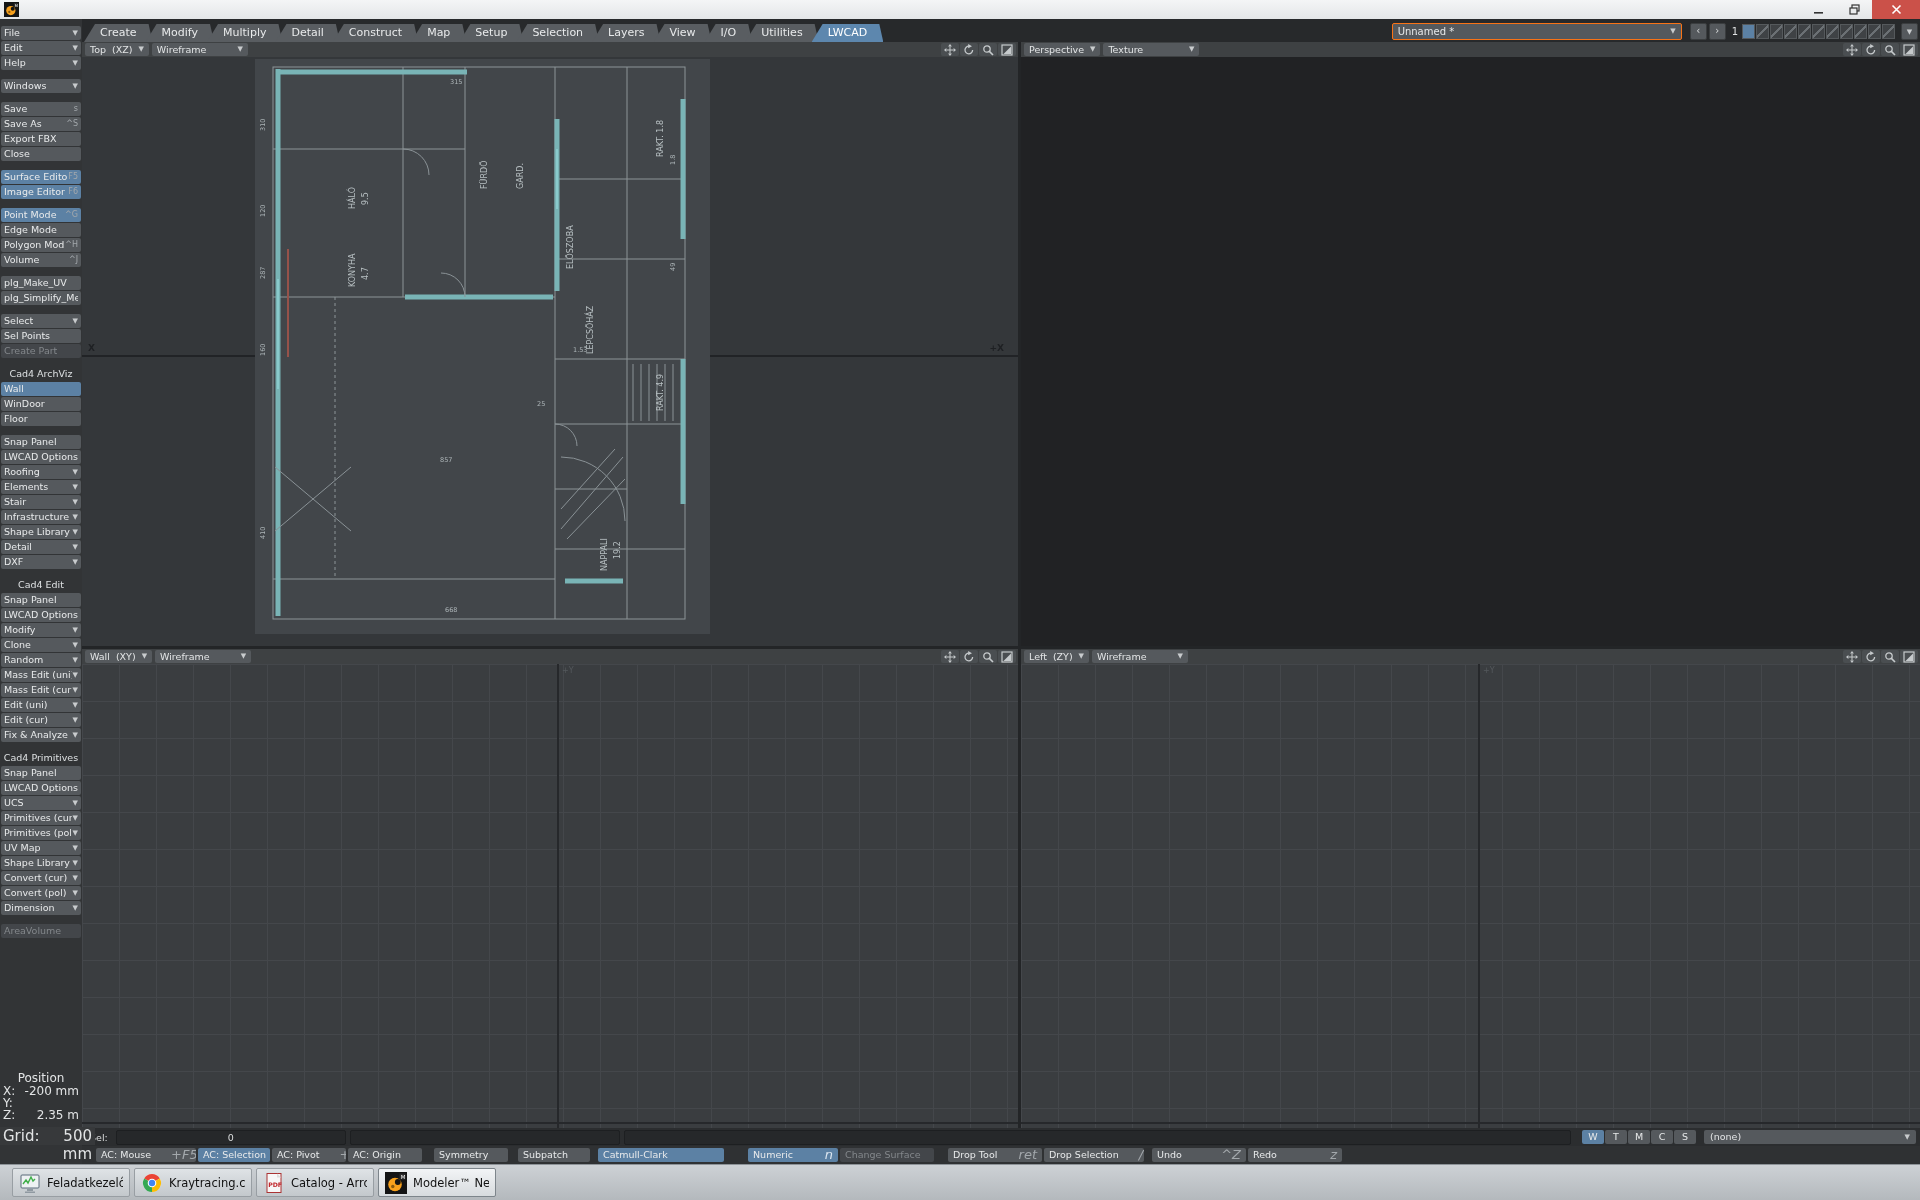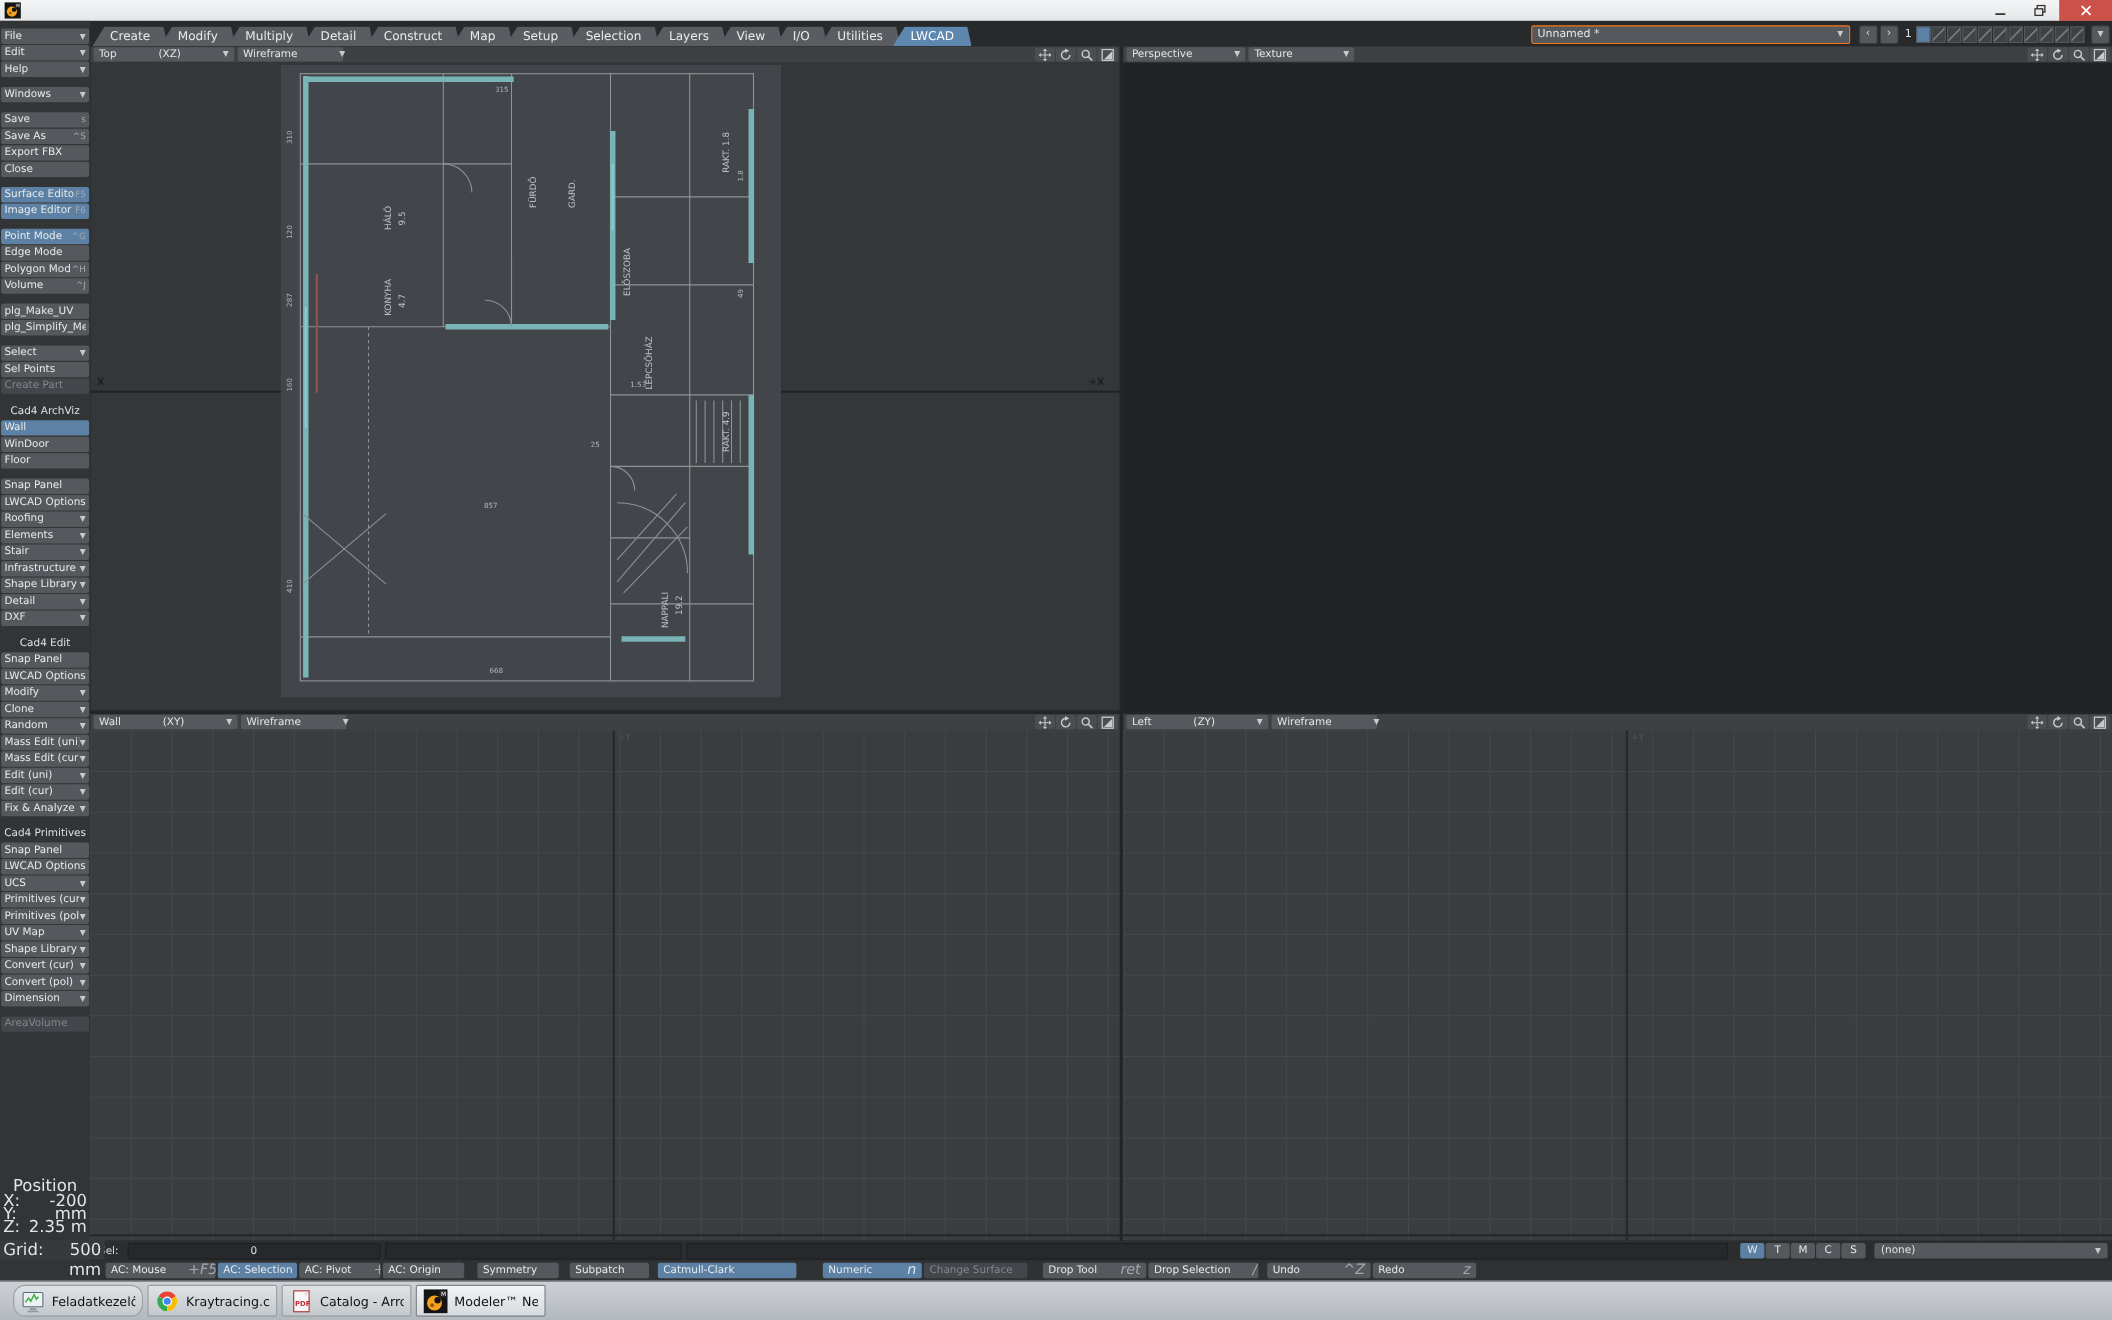--- a/index.html
+++ b/index.html
@@ -34,34 +34,34 @@
   #sgroups{padding-top:7px;}
   .sgroup{margin-bottom:9px;}
   .sbtn{height:14px;margin:0 1px 1px 1px;background:#55595d;border-radius:2px;color:#e8eaeb;font-size:9.5px;
     line-height:14px;padding:0 3px;display:flex;white-space:nowrap;overflow:hidden;}
   .sbtn .slbl{flex:1 1 auto;overflow:hidden;}
   .sbtn .ssc{color:#a3a8ac;font-size:8px;margin-left:1px;}
   .sbtn .sarr{margin-left:1px;}
   .sbtn.active{background:#5c81a4;}
   .sbtn.disabled{background:#43464a;color:#83878b;}
   .sheader{height:14px;margin-bottom:1px;line-height:14px;text-align:center;font-size:9.5px;color:#dde0e2;}
-  .pospanel{position:absolute;left:0;top:1053px;width:82px;color:#e2e4e5;font-size:15px;}
+  .pospanel{position:absolute;left:0;top:1053px;width:82px;color:#e2e4e5;font-size:12px;}
   .ptitle{text-align:center;height:13px;line-height:13px;}
   .prow{display:flex;height:12px;line-height:12px;padding:0 3px;}
   .prow .pl{width:14px;}
   .prow .pv{flex:1;text-align:right;}
   .gridrow{position:absolute;left:0;top:1127px;width:95px;height:18px;background:#37393b;color:#e2e4e5;
     font-size:15px;line-height:18px;display:flex;padding:0 3px;box-sizing:border-box;z-index:5;}
   .gridrow .gval{flex:1;text-align:right;}
   
   .vpzone{position:absolute;left:82px;top:42px;width:1838px;height:1086px;background:#232527;}
   .vp{position:absolute;overflow:hidden;}
   .vp-head{position:absolute;left:0;top:0;right:0;height:15px;background:#3e4143;display:flex;align-items:center;padding-left:3px;}
   .vdd{height:13px;background:#55595d;border-radius:2px;color:#e3e5e6;font-size:9.5px;line-height:13px;
-    padding:0 5px;display:flex;margin-right:3px;gap:32px;}
+    padding:0 5px;display:flex;margin-right:3px;}
   .vdd span{margin-right:6px;}
   .vdd .sarr{margin-right:0;}
   .vdd.mode{width:86px;justify-content:space-between;}
   .vp-tools{position:absolute;right:2px;top:1px;display:flex;}
   .vtool{width:18px;height:13px;display:flex;align-items:center;justify-content:center;background:#4a4e51;border-radius:2px;margin-left:1px;}
   .vp-body{position:absolute;left:0;top:15px;right:0;bottom:0;}
   #vp-top .vp-body{background:#34373a;}
   #vp-persp .vp-body{background:#212224;}
   .gridbody{background-color:#3a3d40;
     background-image:linear-gradient(#44474b 1px,transparent 1px),linear-gradient(90deg,#44474b 1px,transparent 1px);
@@ -734,21 +734,21 @@
         <span class="tlbl">Undo</span>
         <span class="tsc">^Z</span>
       </div>
       <div class="tbtn" style="width: 94px; margin-left: 2px;">
         <span class="tlbl">Redo</span>
         <span class="tsc">z</span>
       </div>
     </div>
 
   <div class="taskbar" id="taskbar">
-      <div class="tkbtn" style="left: 12px; border-radius: 11px;">
+      <div class="tkbtn" style="left: 12px;">
         <span class="tkicon"><svg width="22" height="22" viewBox="0 0 22 22">
             <rect x="2" y="3" width="18" height="13" rx="1" fill="#eef1f3" stroke="#5a6b7a"></rect>
             <path d="M4 12 l3-4 2 3 3-6 2 4 2-2" stroke="#3fae49" fill="none" stroke-width="1.4"></path>
             <rect x="8" y="17" width="6" height="2" fill="#8f99a1"></rect>
             <rect x="6" y="19.5" width="10" height="1.5" fill="#8f99a1"></rect>
           </svg></span>
         <span class="tklbl">Feladatkezelő</span>
       </div>
       <div class="tkbtn" style="left: 134px;">
         <span class="tkicon"><svg width="22" height="22" viewBox="0 0 22 22">

